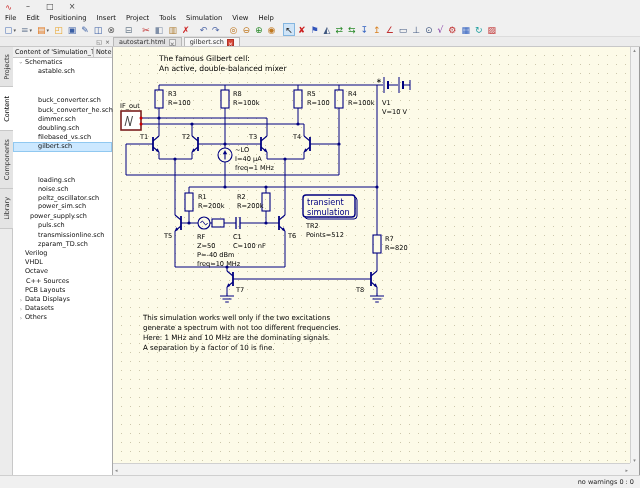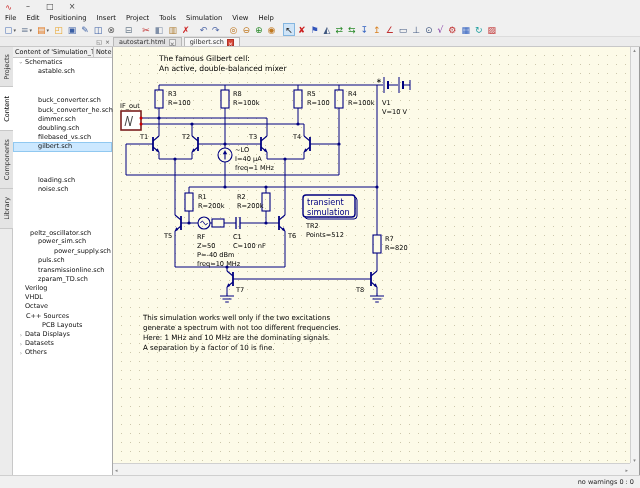--- a/index.html
+++ b/index.html
@@ -267,27 +267,27 @@
         </div>
         <div class="trow sel" style="padding-left: 24px;">
           <span>gilbert.sch</span>
         </div>
         <div class="trow" style="padding-left: 24px; margin-top: 24px;">
           <span>loading.sch</span>
         </div>
         <div class="trow" style="padding-left: 24px;">
           <span>noise.sch</span>
         </div>
-        <div class="trow" style="padding-left: 16px; margin-top: 35px;">
+        <div class="trow" style="padding-left: 24px;">
           <span>peltz_oscillator.sch</span>
         </div>
         <div class="trow" style="padding-left: 24px; align-items: flex-end;">
           <span>power_sim.sch</span>
         </div>
-        <div class="trow" style="padding-left: 40px; text-align: center;">
+        <div class="trow" style="padding-left: 16px; text-align: center;">
           <span>power_supply.sch</span>
         </div>
         <div class="trow" style="padding-left: 24px;">
           <span>puls.sch</span>
         </div>
         <div class="trow" style="padding-left: 24px;">
           <span>transmissionline.sch</span>
         </div>
         <div class="trow" style="padding-left: 24px;">
           <span>zparam_TD.sch</span>
@@ -301,21 +301,21 @@
           <span>VHDL</span>
         </div>
         <div class="trow" style="padding-left: 3px;">
           <span class="arrslot"></span>
           <span>Octave</span>
         </div>
         <div class="trow" style="padding-left: 4px;">
           <span class="arrslot"></span>
           <span>C++ Sources</span>
         </div>
-        <div class="trow" style="padding-left: 20px;">
+        <div class="trow" style="padding-left: 3px;">
           <span class="arrslot"></span>
           <span>PCB Layouts</span>
         </div>
         <div class="trow" style="padding-left: 3px;">
           <span class="arrslot"><span class="arr">›</span></span>
           <span>Data Displays</span>
         </div>
         <div class="trow" style="padding-left: 3px;">
           <span class="arrslot"><span class="arr">›</span></span>
           <span>Datasets</span>

